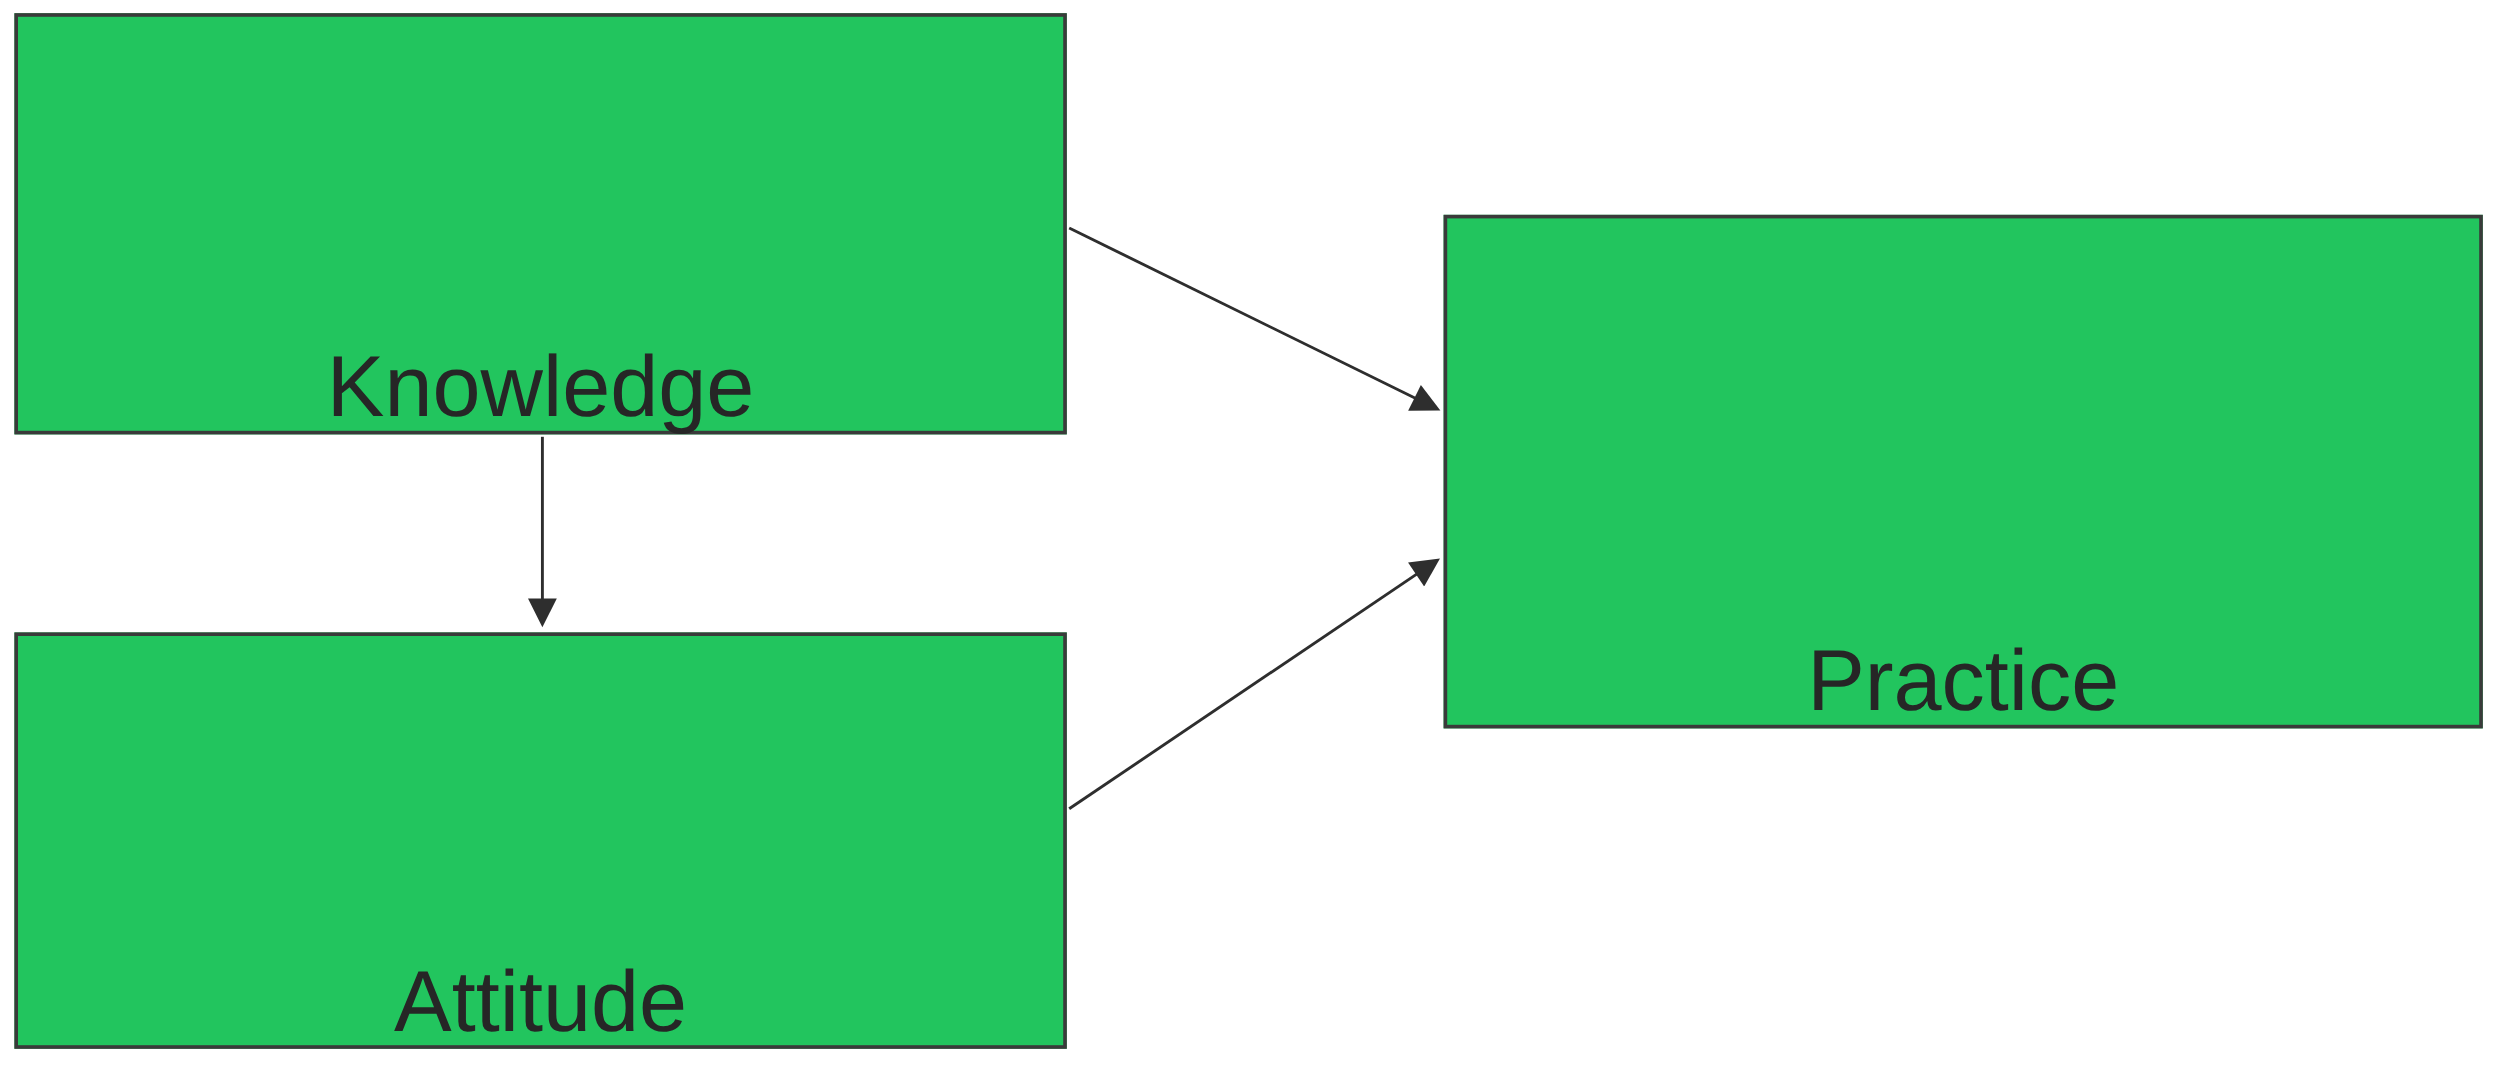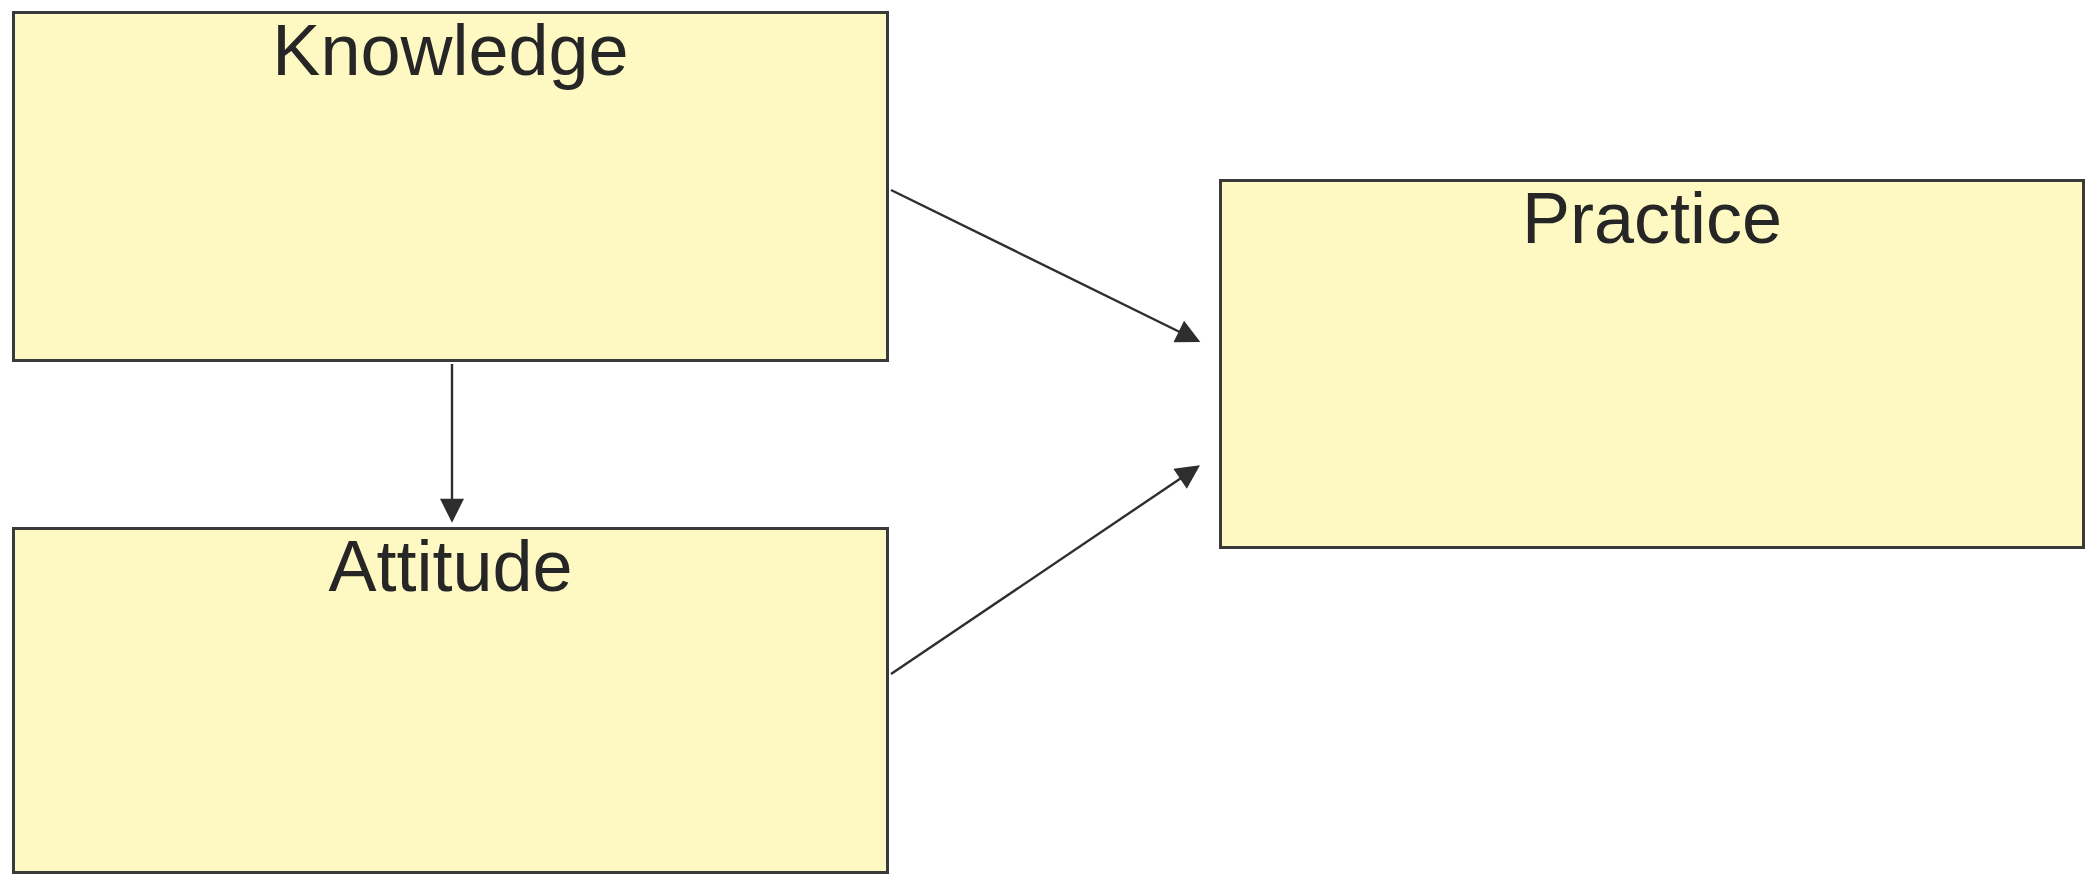--- a/index.html
+++ b/index.html
@@ -12,34 +12,34 @@
     width: 2089px;
     height: 894px;
     background: #ffffff;
     font-family: "Liberation Sans", "DejaVu Sans", sans-serif;
     overflow: hidden;
   }
   .node {
     position: absolute;
     box-sizing: border-box;
     border: 3px solid #3a3a3a;
-    background: #fef9c3;
+    background: #22c55e;
     display: flex;
-    align-items: flex-start;
+    align-items: flex-end;
     justify-content: center;
   }
   .node-label {
     color: #262626;
     font-size: 72px;
     line-height: 1;
     white-space: nowrap;
   }
   .node-knowledge { left: 12px; top: 11px;  width: 877px; height: 351px; }
   .node-attitude  { left: 12px; top: 527px; width: 877px; height: 347px; }
-  .node-practice  { left: 1203px; top: 179px; width: 866px; height: 370px; margin-left: 16px; }
+  .node-practice  { left: 1203px; top: 179px; width: 866px; height: 428px; }
   .edges-layer {
     position: absolute;
     left: 0;
     top: 0;
     width: 2089px;
     height: 894px;
     pointer-events: none;
   }
   .edge {
     stroke: #2e2e2e;

